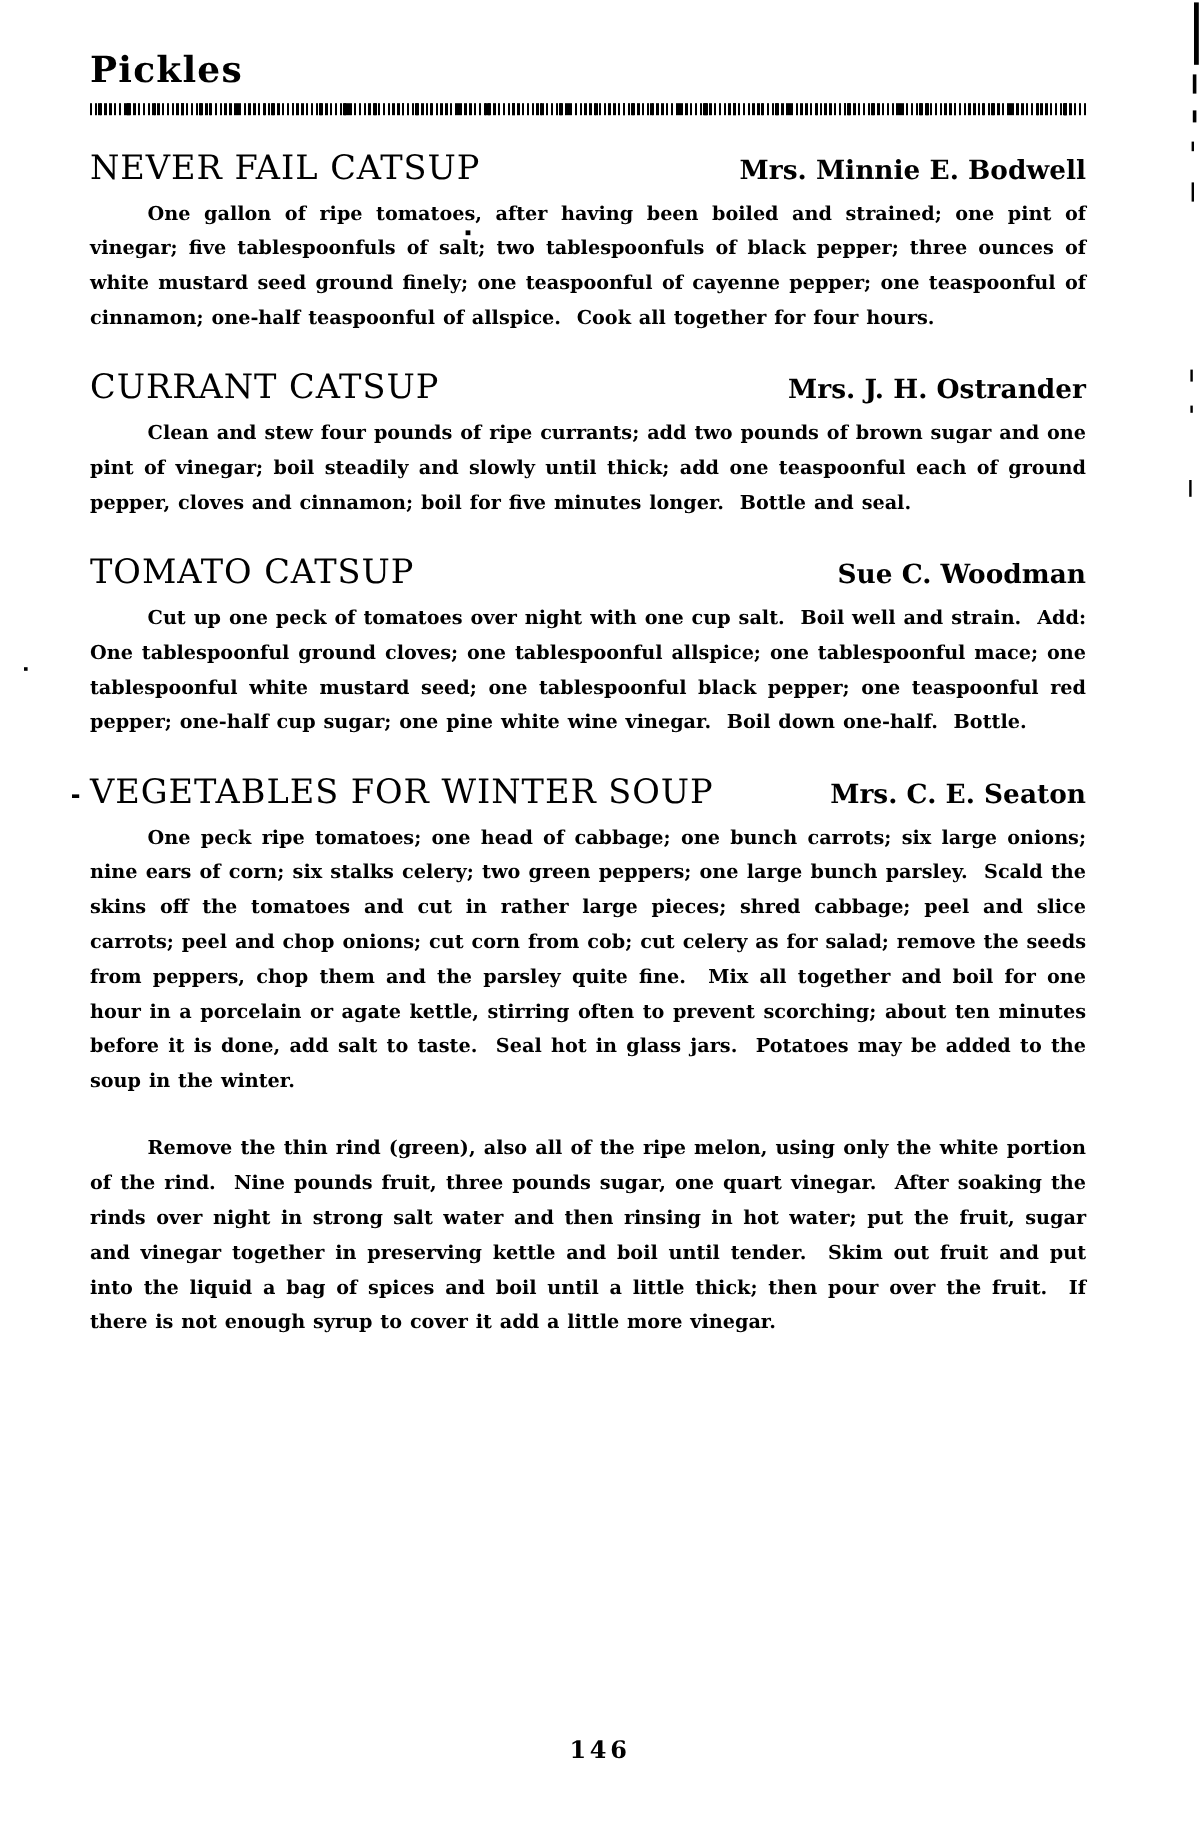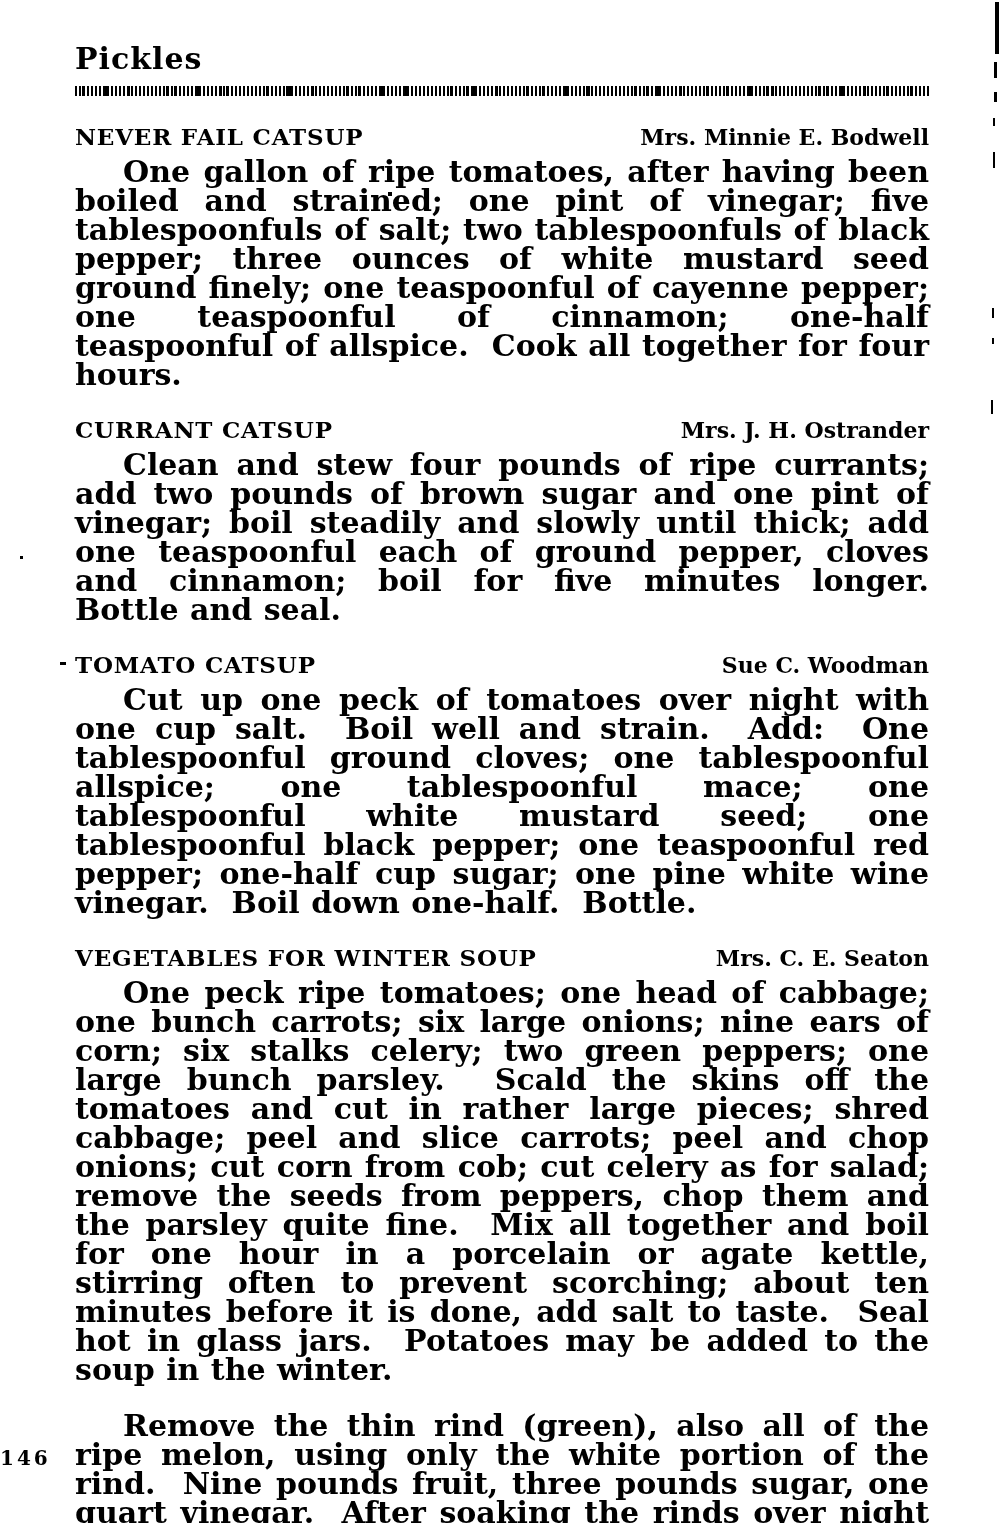--- a/index.html
+++ b/index.html
@@ -8,21 +8,21 @@
     height: 1523px;
     background: #ffffff;
     font-family: "DejaVu Serif", "Liberation Serif", serif;
     color: #000;
     overflow: hidden;
   }
   .page {
     position: relative;
     width: 1000px;
     height: 1523px;
-    padding: 44px 71px 0 75px;
+    padding: 44px 95px 0 75px;
   }
   .section-title {
     font-size: 30px;
     font-weight: bold;
     letter-spacing: 1px;
     line-height: 1;
   }
   .divider-rule {
     margin-top: 12px;
     height: 10px;
@@ -31,46 +31,46 @@
       repeating-linear-gradient(90deg, transparent 0 7px, #000 7px 9px, transparent 9px 23px),
       repeating-linear-gradient(90deg, transparent 0 31px, #000 31px 33px, transparent 33px 60px);
   }
   .recipe { margin-top: 27px; }
   .recipe-heading {
     display: flex;
     justify-content: space-between;
     align-items: baseline;
   }
   .recipe-title {
-    font-size: 23px;
-    font-weight: bold;
+    font-size: 28px;
+    font-weight: normal;
     letter-spacing: 0.8px;
     white-space: nowrap;
   }
   .recipe-author {
     font-size: 22px;
     font-weight: bold;
     white-space: nowrap;
   }
   .recipe-body {
     margin-top: 7px;
-    font-size: 30px;
+    font-size: 16px;
     font-weight: bold;
     line-height: 29px;
     text-align: justify;
     text-indent: 48px;
     white-space: pre-wrap;
     word-spacing: 1px;
   }
   .page-number {
     position: absolute;
     left: 0;
     right: 0;
     top: 1446px;
-    text-align: left;
+    text-align: center;
     font-size: 20px;
     font-weight: bold;
     letter-spacing: 3px;
   }
   .artifact {
     position: absolute;
     background: #000;
   }
 </style>
 </head>

